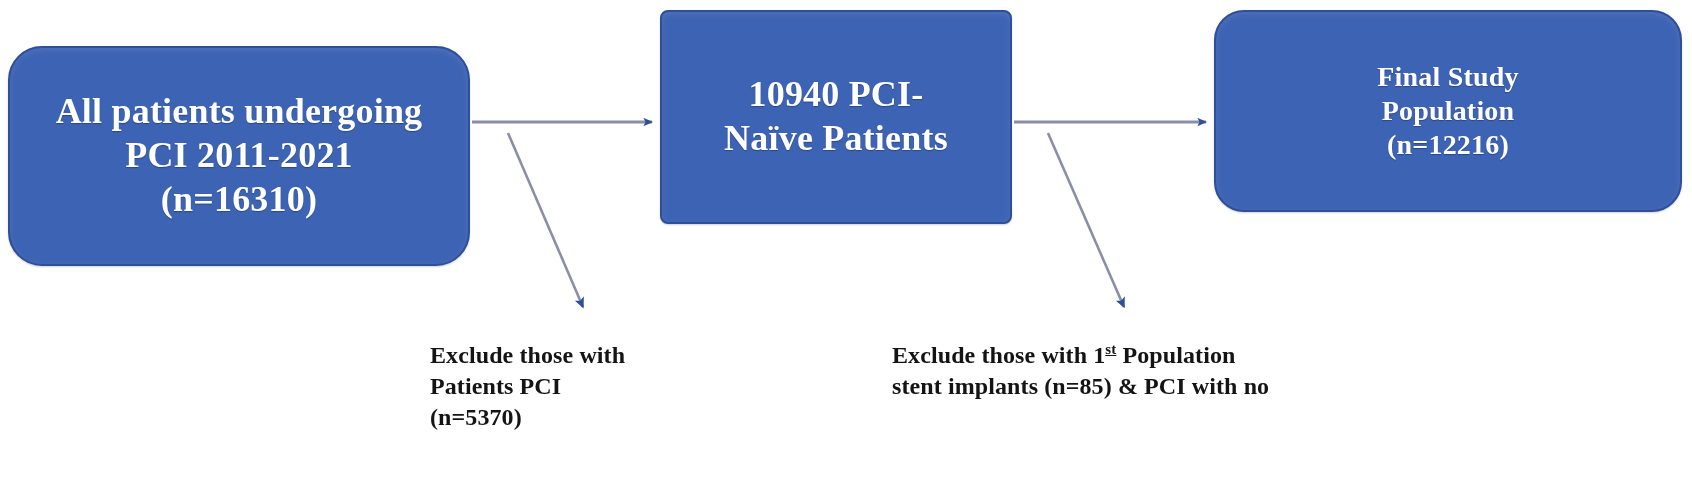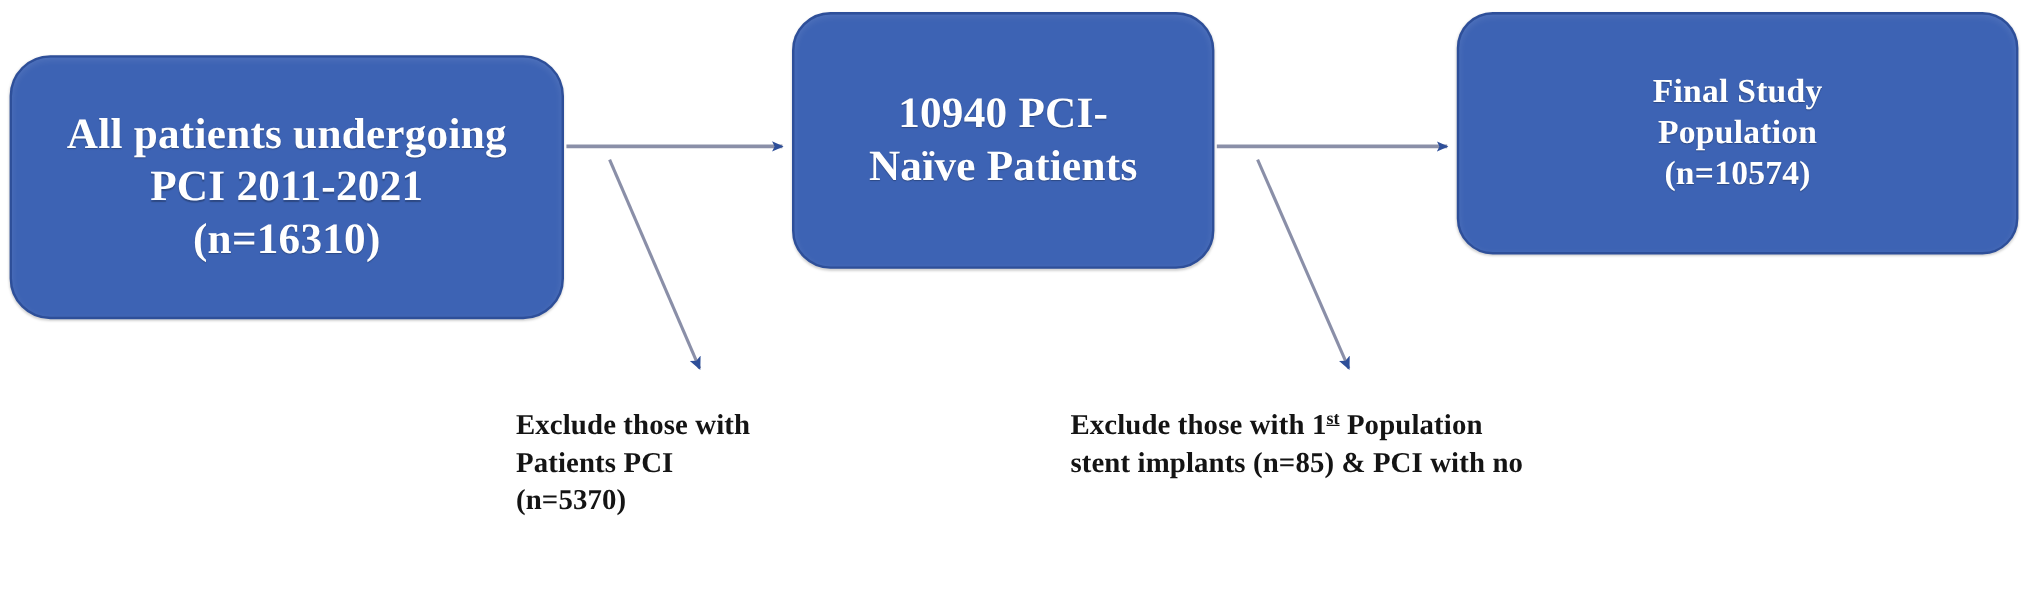--- a/index.html
+++ b/index.html
@@ -28,21 +28,21 @@
     line-height:1.22;
     letter-spacing:.2px;
     text-shadow:0 1px 1px rgba(0,0,0,.28);
     box-shadow:inset 0 2px 6px rgba(255,255,255,.10),
                0 1px 2px rgba(0,0,0,.18);
     -webkit-font-smoothing:antialiased;
   }
   .box .txt{display:block;padding:0 10px;}
 
   #box-cohort{ left:8px;   top:10px;  width:462px; height:220px; font-size:36px; border-radius:34px;margin-top:36px;}
-  #box-naive{  left:660px; top:10px;  width:352px; height:214px; font-size:36px; border-radius:32px;}
+  #box-naive{  left:660px; top:10px;  width:352px; height:214px; font-size:36px; border-radius:8px;}
   #box-final{  left:1214px;top:10px;  width:468px; height:202px; font-size:28px; border-radius:30px;}
 
   
   .caption{
     position:absolute;
     color:#141414;
     font-weight:bold;
     text-align:left;
     line-height:1.30;
     font-size:24px;
@@ -91,21 +91,21 @@
     <span class="txt">
       <span>10940 PCI-</span><br>
       <span>Naïve Patients</span>
     </span>
   </div>
 
   <div class="box" id="box-final">
     <span class="txt">
       <span>Final Study</span><br>
       <span>Population</span><br>
-      <span>(n=10574)</span>
+      <span>(n=12216)</span>
     </span>
   </div>
 
   <div class="caption" id="caption-prev-pci">
     <span>Exclude those with</span><br>
     <span>Patients PCI</span><br>
     <span>(n=5370)</span>
   </div>
 
   <div class="caption" id="caption-gen1">

